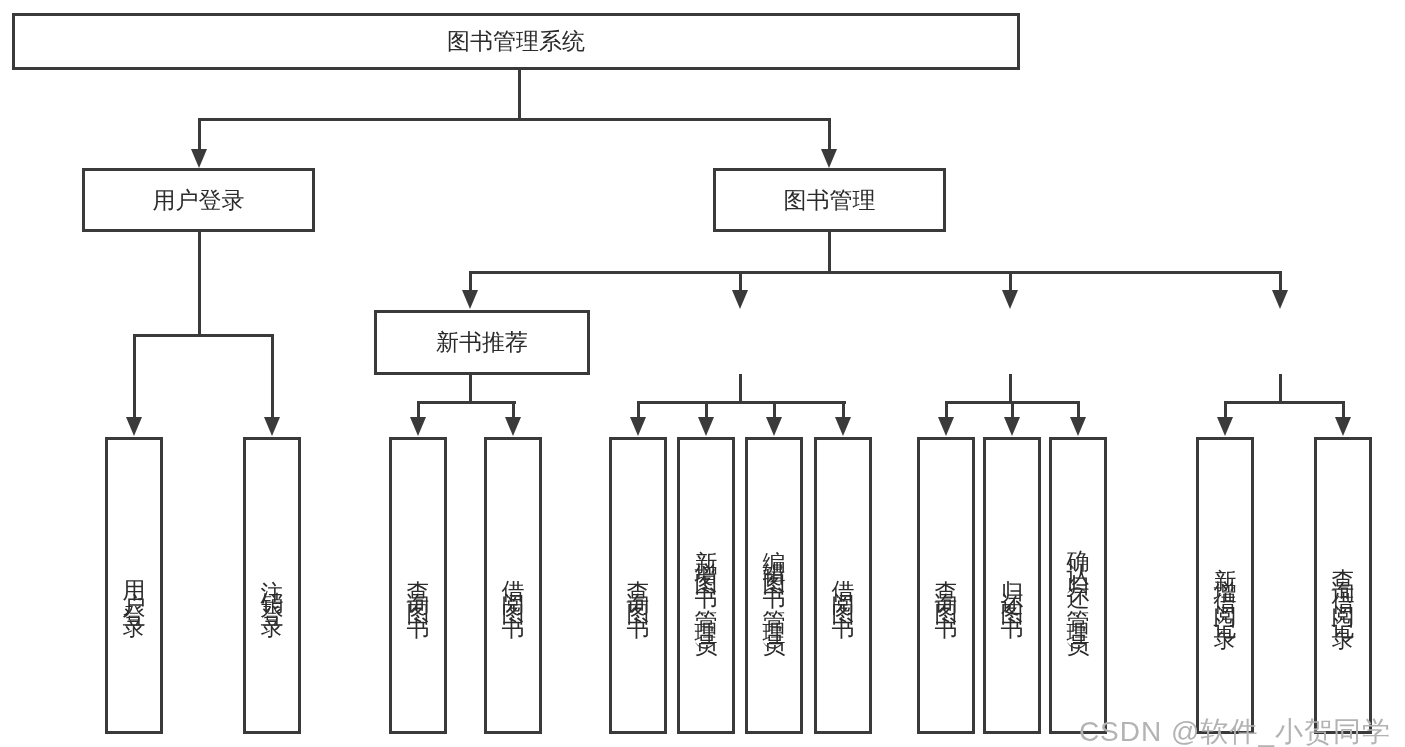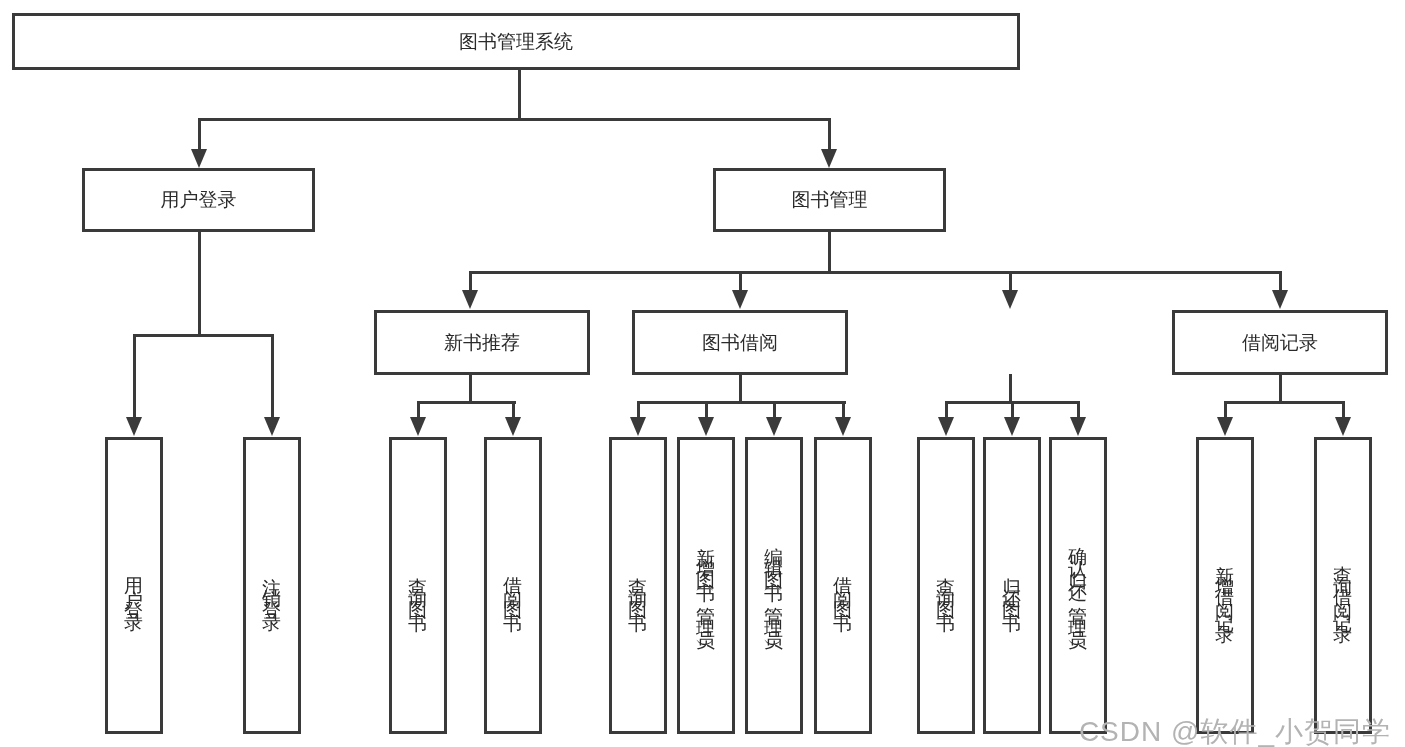--- a/index.html
+++ b/index.html
@@ -18,21 +18,21 @@
     overflow:hidden;
   }
   .box{
     position:absolute;
     box-sizing:border-box;
     border:3px solid var(--line);
     background:#fff;
     display:flex;
     align-items:center;
     justify-content:center;
-    font-size:19px;
+    font-size:23px;
     color:var(--text);
     z-index:2;
   }
   .leaf{width:58px;top:437px;height:297px;}
   .l3{top:310px;height:65px;width:216px;}
   .l2{top:168px;height:64px;width:233px;}
   .vt{
     writing-mode:vertical-rl;
     text-orientation:mixed;
     letter-spacing:12px;
@@ -83,22 +83,20 @@
 <body>
 
 <div class="canvas">
 
   <div class="box" id="n-root">图书管理系统</div>
 
   <div class="box l2" id="n-user-login">用户登录</div>
   <div class="box l2" id="n-book-mgmt">图书管理</div>
 
   <div class="box l3" id="n-new-book-rec">新书推荐</div>
-  <div class="box l3" id="n-book-borrow">图书借阅</div>
-  <div class="box l3" id="n-borrow-record">借阅记录</div>
 
   <div class="box leaf" id="n-leaf-user-login">
       <span class="vt">用户登录</span>
     </div>
   <div class="box leaf" id="n-leaf-logout">
       <span class="vt">注销登录</span>
     </div>
 
   <div class="box leaf" id="n-leaf-query-book-1">
       <span class="vt">查询图书</span>

